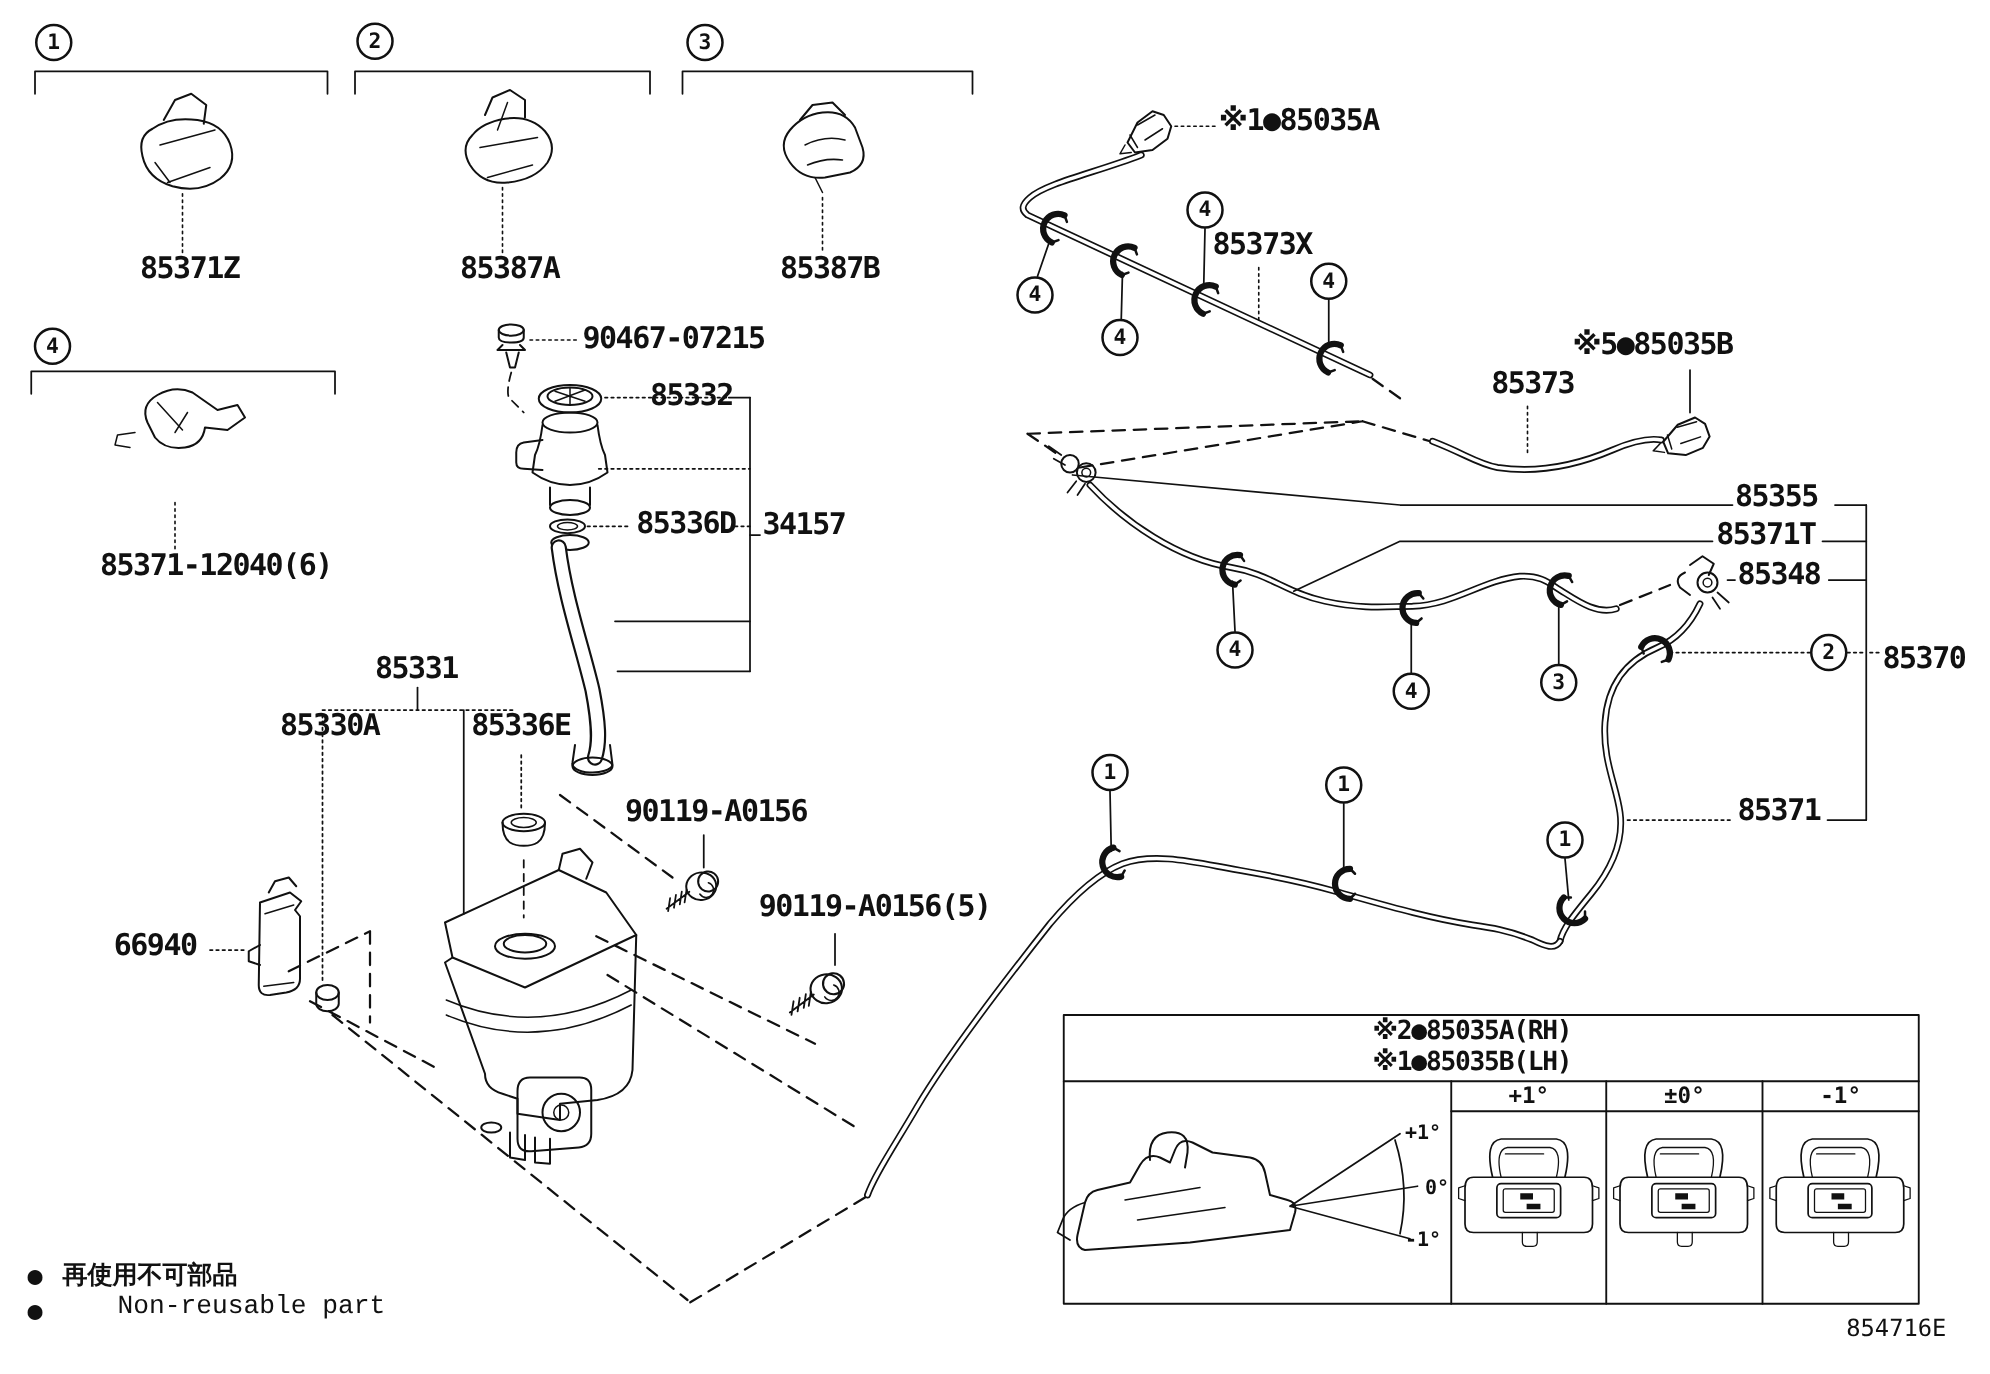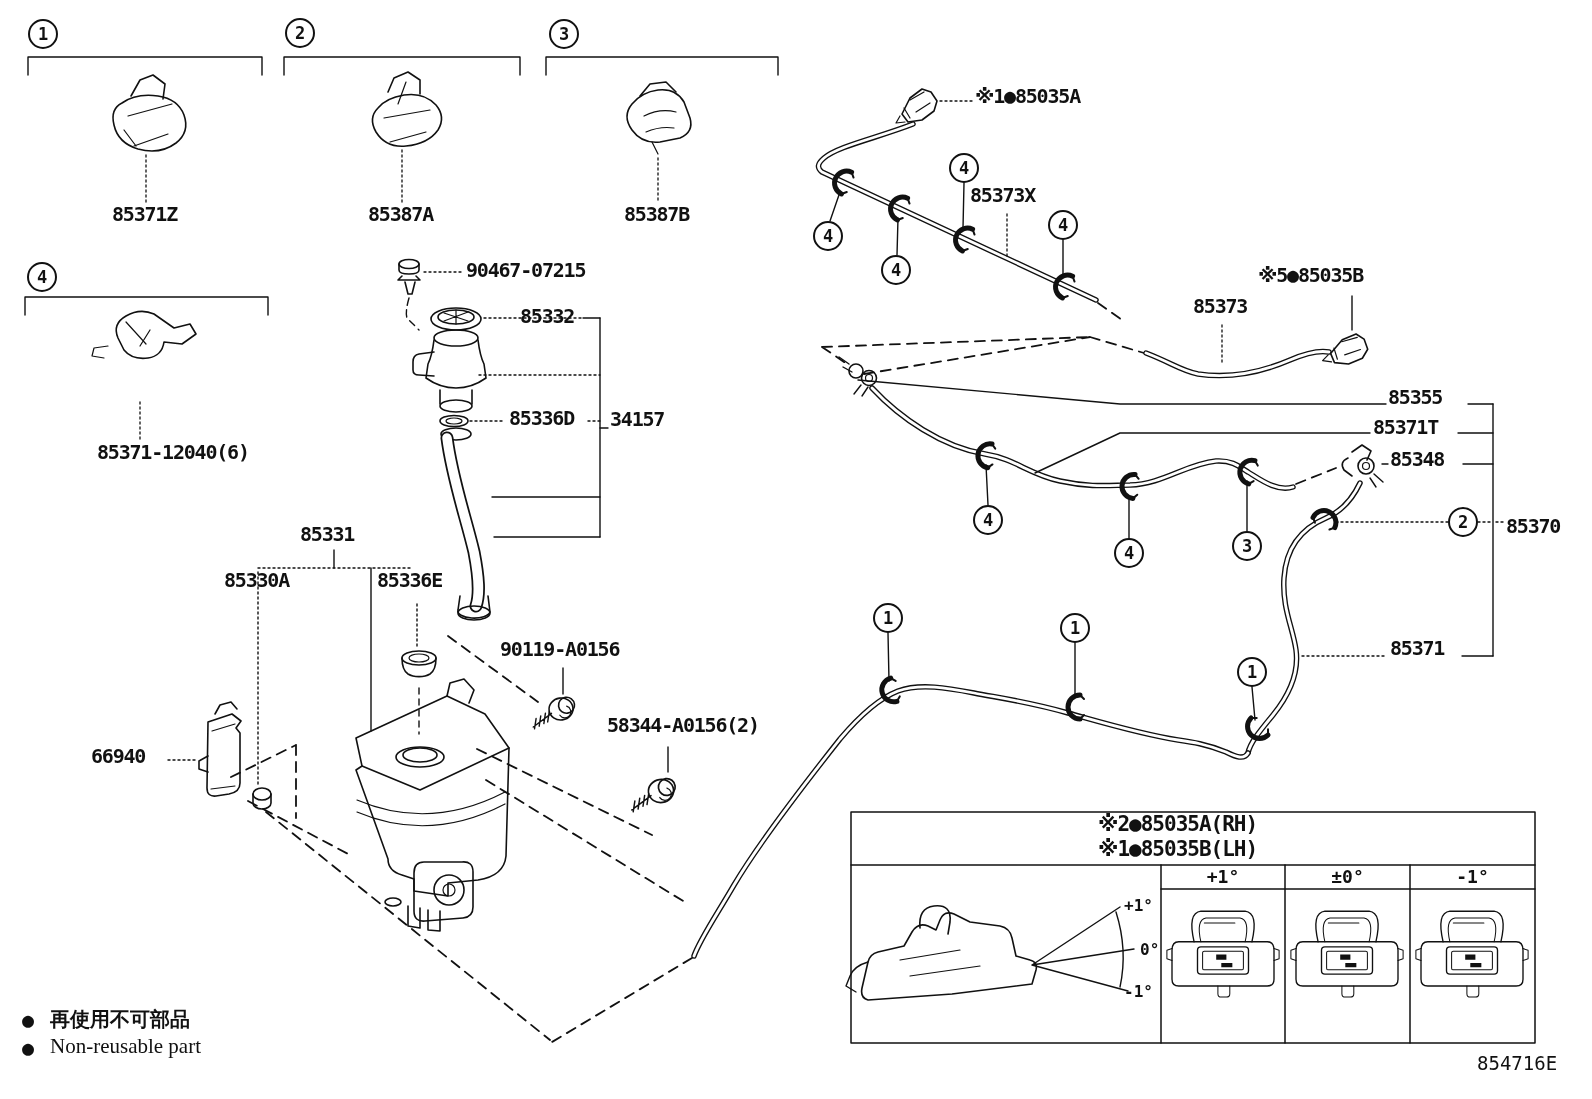--- a/index.html
+++ b/index.html
@@ -1,28 +1,28 @@
 <!DOCTYPE html>
 <html><head>
 <meta charset="utf-8">
 <style>
   html,body{margin:0;padding:0;background:#fff;}
   #stage{position:relative;width:1592px;height:1099px;background:#fff;overflow:hidden;
          font-family:"DejaVu Sans Mono","DejaVu Sans",monospace;color:#111;}
   svg{position:absolute;left:0;top:0;}
-  .pl{position:absolute;font-weight:bold;font-size:20px;letter-spacing:-1.2px;white-space:nowrap;line-height:24px;}
+  .pl{position:absolute;font-weight:bold;font-size:24px;letter-spacing:-1.2px;white-space:nowrap;line-height:24px;}
   .co{position:absolute;width:30px;height:30px;border:2px solid #111;border-radius:50%;
       display:flex;align-items:center;justify-content:center;font-size:17px;font-weight:bold;
       background:#fff;box-sizing:border-box;letter-spacing:0;}
   .tbl-h{position:absolute;font-weight:bold;font-size:21px;letter-spacing:-1px;white-space:nowrap;}
   .colh{position:absolute;font-weight:bold;font-size:18px;text-align:center;letter-spacing:0;}
   .ang{position:absolute;font-weight:bold;font-size:16px;letter-spacing:0;}
   .lg{position:absolute;font-size:20px;font-weight:bold;letter-spacing:0;}
   .lg-jp{font-family:"Liberation Sans",sans-serif;}
-  .lg-en{font-family:Liberation Serif, serif;font-weight:normal;font-size:21px;}
+  .lg-en{font-family:Liberation Mono, monospace;font-weight:normal;font-size:21px;margin-left:44px;}
   .code{position:absolute;font-size:19px;font-weight:normal;letter-spacing:0;}
 </style>
 </head>
 <body>
 
 <div id="stage">
 
 <svg width="1592" height="1099" viewBox="0 0 1592 1099" fill="none" stroke="#111" stroke-width="1.6" stroke-linecap="round" stroke-linejoin="round">
 
   <defs>
@@ -286,30 +286,30 @@
   <g>
     <use href="#gNozzFront" transform="translate(1223,952) scale(0.85)"></use>
     <use href="#gNozzFront" transform="translate(1347,952) scale(0.85)"></use>
     <use href="#gNozzFront" transform="translate(1472,952) scale(0.85)"></use>
   </g>
 </svg>
 
 <div class="pl" style="left:112px;top:202px">85371Z</div>
 <div class="pl" style="left:368px;top:202px">85387A</div>
 <div class="pl" style="left:624px;top:202px">85387B</div>
-<div class="pl" style="left:97px;top:440px">85371-12040(6)</div>
+<div class="pl" style="left:80px;top:440px">85371-12040(6)</div>
 <div class="pl" style="left:466px;top:258px">90467-07215</div>
 <div class="pl" style="left:520px;top:304px">85332</div>
 <div class="pl" style="left:509px;top:406px">85336D</div>
 <div class="pl" style="left:610px;top:407px">34157</div>
 <div class="pl" style="left:300px;top:522px">85331</div>
 <div class="pl" style="left:224px;top:568px">85330A</div>
 <div class="pl" style="left:377px;top:568px">85336E</div>
 <div class="pl" style="left:500px;top:637px">90119-A0156</div>
-<div class="pl" style="left:607px;top:713px">58344-A0156(2)</div>
+<div class="pl" style="left:607px;top:713px">90119-A0156(5)</div>
 <div class="pl" style="left:91px;top:744px">66940</div>
 <div class="pl" style="left:975px;top:84px">※1●85035A</div>
 <div class="pl" style="left:970px;top:183px">85373X</div>
 <div class="pl" style="left:1258px;top:263px">※5●85035B</div>
 <div class="pl" style="left:1193px;top:294px">85373</div>
 <div class="pl" style="left:1388px;top:385px">85355</div>
 <div class="pl" style="left:1373px;top:415px">85371T</div>
 <div class="pl" style="left:1390px;top:447px">85348</div>
 <div class="pl" style="left:1506px;top:514px">85370</div>
 <div class="pl" style="left:1390px;top:636px">85371</div>

